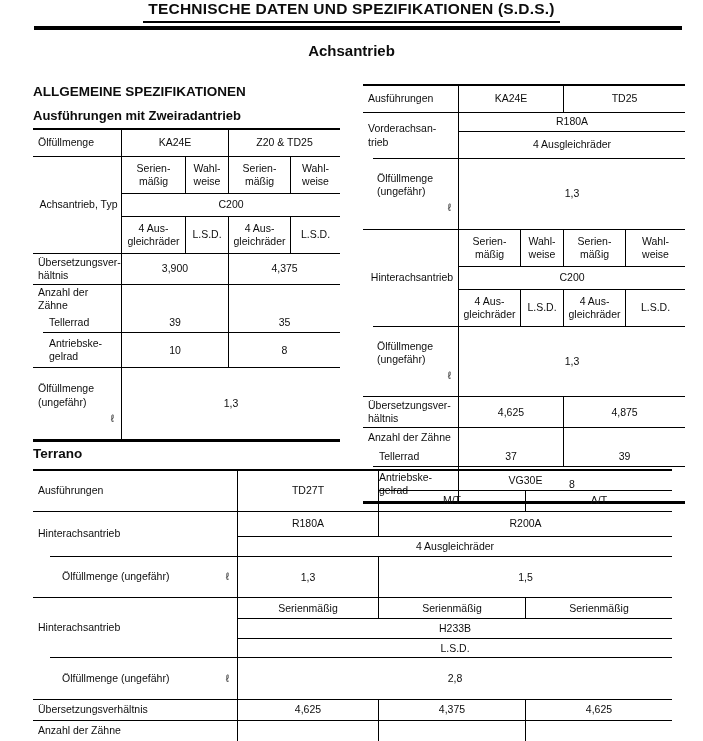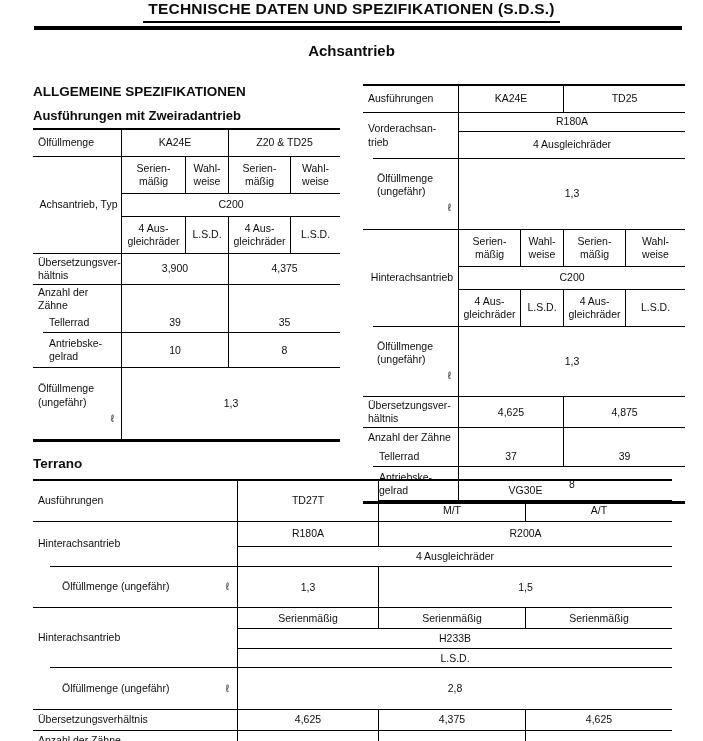--- a/index.html
+++ b/index.html
@@ -214,21 +214,21 @@
     <tr class="rh32">
       <td class="lab sub indline">Antriebske-
 gelrad</td>
       <td class="bt bl" colspan="4">8</td>
     </tr>
   </tbody>
     </table>
 </div>
 
 <div class="terrano-block">
-  <p class="h-model" style="margin-top:15px">Terrano</p>
+  <p class="h-model" style="margin-top:5px">Terrano</p>
 
   <table class="t3" style="width:639px;margin-top:8px">
     <colgroup>
         <col style="width:204px">
         <col style="width:141px">
         <col style="width:147px">
         <col style="width:147px">
       </colgroup>
     <tbody>
         <tr class="rh17">

